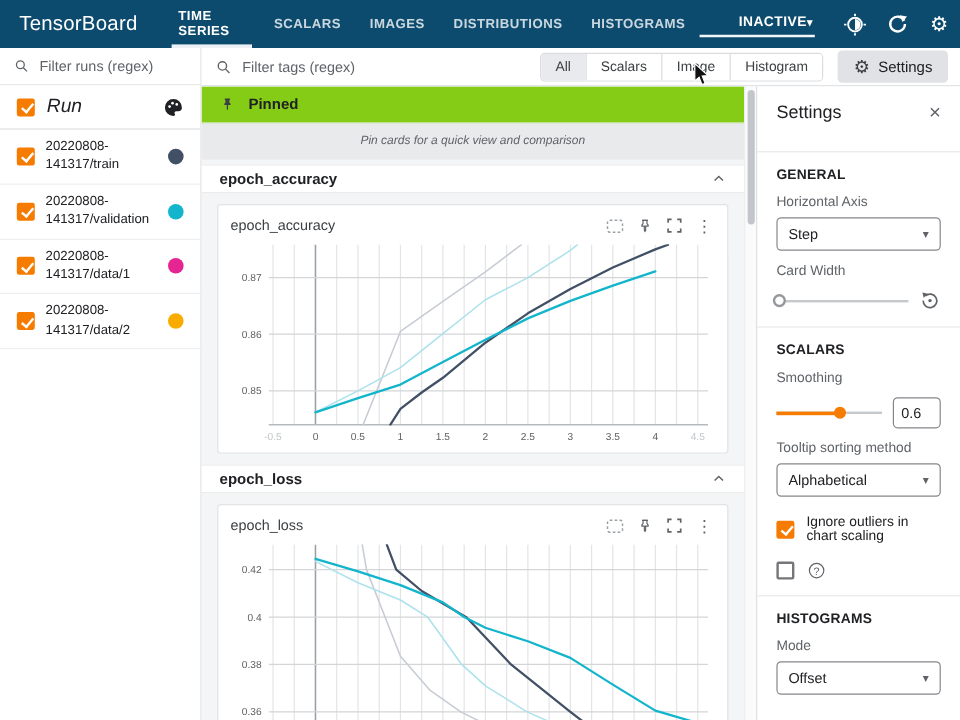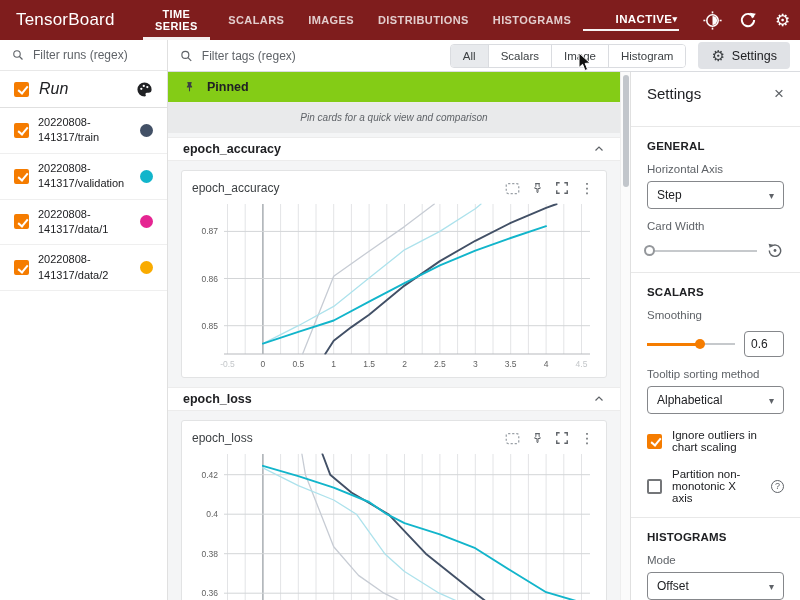--- a/index.html
+++ b/index.html
@@ -1,26 +1,26 @@
 <!DOCTYPE html>
 <html><head>
 <meta charset="utf-8">
 <style>
   * { margin:0; padding:0; box-sizing:border-box; }
   html,body { width:800px; height:600px; overflow:hidden; }
   body { font-family:"Liberation Sans", sans-serif; background:#fff; color:#202124; }
   .app { width:800px; height:600px; position:relative; overflow:hidden; display:flex; flex-direction:column; }
 
   
-  .topbar { height:40px; background:#7f1d1d; display:flex; align-items:stretch; color:#fff; flex:0 0 40px; }
+  .topbar { height:40px; background:#0c4a6e; display:flex; align-items:stretch; color:#fff; flex:0 0 40px; }
   .logo { font-size:17px; font-weight:500; letter-spacing:.2px; padding:0 22px 0 16px; align-self:center; }
   .tabs { display:flex; }
   .tab { font-size:11px; font-weight:700; letter-spacing:.4px; color:rgba(255,255,255,.78);
          padding:0 12px; display:flex; align-items:center; position:relative; cursor:pointer; }
-  .tab.active { color:#fff;text-align:center; }
+  .tab.active { color:#fff; }
   .tab.active::after { content:""; position:absolute; left:6px; right:6px; bottom:0; height:3px; background:rgba(255,255,255,.92); }
   .topbar .spacer { flex:1; }
   .run-selector { align-self:center; width:100px; margin-right:16px; border-bottom:2px solid rgba(255,255,255,.95);
                   padding:3px 2px 4px; display:flex; justify-content:flex-end; align-items:center;
                   font-size:11.5px; font-weight:700; letter-spacing:.4px; cursor:pointer; }
   .run-selector .caret { font-size:9px; }
   .tb-iconbtn { width:28px; align-self:center; height:28px; margin:0 4px; display:flex; align-items:center; justify-content:center; cursor:pointer; font-size:17px; }
   .tb-iconbtn svg { display:block; }
 
   
@@ -463,21 +463,20 @@
             <div class="p-select">
               <span>Alphabetical</span>
               <span class="caret">▾</span>
             </div>
             <div class="check-row">
               <div class="cb on"></div>
               <span>Ignore outliers in chart scaling</span>
             </div>
             <div class="check-row">
               <div class="cb"></div>
-              <span>Partition non-monotonic X axis</span>
               <span class="qmark">?</span>
             </div>
           </div>
           <div class="p-divider"></div>
 
           <div>
             <div class="p-heading">HISTOGRAMS</div>
             <div class="p-label">Mode</div>
             <div class="p-select">
               <span>Offset</span>

